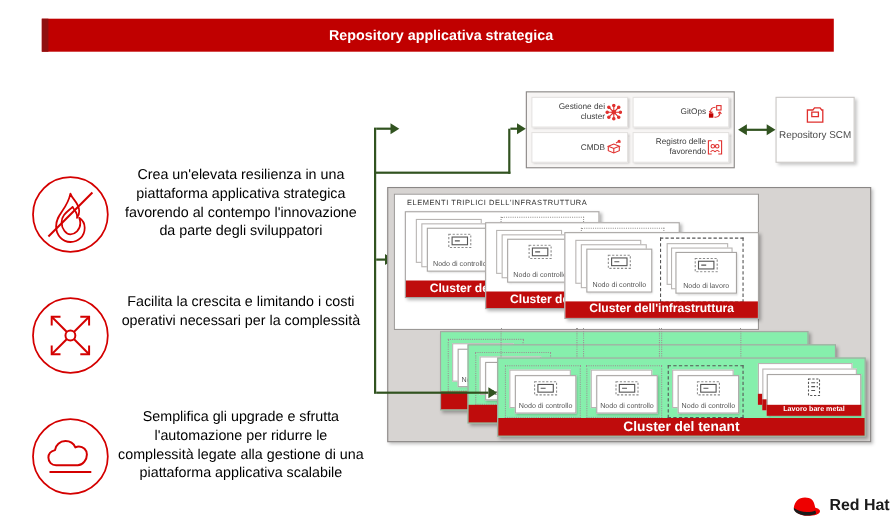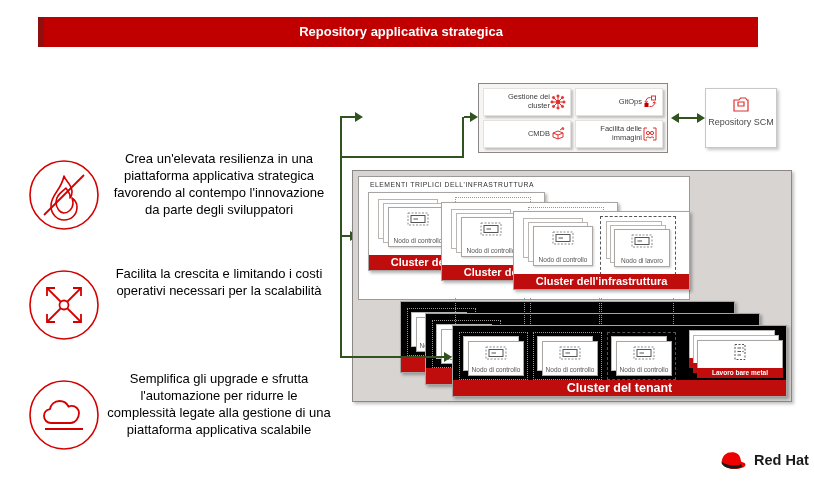--- a/index.html
+++ b/index.html
@@ -29,21 +29,21 @@
   .ah-r{border-left:8px solid #315320;border-top:5px solid transparent;border-bottom:5px solid transparent;}
   .ah-l{border-right:8px solid #315320;border-top:5px solid transparent;border-bottom:5px solid transparent;}
 
   
   #gray-panel{left:352px;top:170px;width:438px;height:230px;background:#d7d4d2;border:1px solid #8a8786;box-shadow:2px 2px 3px rgba(0,0,0,.25);}
   #infra-panel{left:358px;top:176px;width:330px;height:122px;background:#fff;border:1px solid #9b9896;}
   #infra-heading{left:370px;top:181px;font-size:6.8px;letter-spacing:.5px;color:#2e2e2e;}
 
   
   .cluster-box{position:absolute;width:175px;height:77px;background:#fff;border:1px solid #a7a4a2;box-shadow:2px 2px 3px rgba(0,0,0,.3);}
-  .tenant-box{position:absolute;width:333px;height:70px;background:#000000;border:1px solid #a7a4a2;box-shadow:2px 2px 3px rgba(0,0,0,.3);}
+  .tenant-box{position:absolute;width:333px;height:70px;background:#86efac;border:1px solid #a7a4a2;box-shadow:2px 2px 3px rgba(0,0,0,.3);}
   .cluster-banner{position:absolute;left:0;right:0;bottom:0;background:#bf0c0c;color:#fff;font-weight:bold;text-align:center;white-space:nowrap;overflow:hidden;}
   .cluster-box .cluster-banner{height:15px;line-height:15px;font-size:11px;}
   .tenant-box .cluster-banner{height:16px;line-height:16px;font-size:12.5px;}
 
   
   .ghost{position:absolute;background:#fff;border:1px solid #b8b5b3;}
   .ncard{position:absolute;background:#fff;border:1px solid #a8a5a3;box-shadow:1px 1px 2px rgba(0,0,0,.2);text-align:center;}
   .ncard .nlabel{position:absolute;left:0;right:0;bottom:2px;font-size:6.5px;color:#555;}
   .chip{margin-top:4px;}
   .dashed-rect{position:absolute;border:1px dotted #9a9795;}
@@ -84,21 +84,21 @@
         <polyline points="20,28 20,20 28,20"></polyline>
       <line x1="37" y1="37" x2="54" y2="20"></line>
         <polyline points="46,20 54,20 54,28"></polyline>
       <line x1="37" y1="37" x2="20" y2="54"></line>
         <polyline points="20,46 20,54 28,54"></polyline>
       <line x1="37" y1="37" x2="54" y2="54"></line>
         <polyline points="54,46 54,54 46,54"></polyline>
       <circle cx="37" cy="37" r="4.5" fill="#fff"></circle>
     </g>
   </svg>
-  <div class="abs benefit-text" style="left:108px;top:265px;width:222px;">Facilita la crescita e limitando i costi operativi necessari per la scalabilità</div>
+  <div class="abs benefit-text" style="left:108px;top:265px;width:222px;">Facilita la crescita e limitando i costi operativi necessari per la complessità</div>
 
   <svg class="abs benefit-icon" style="left:27px;top:378px;" viewBox="0 0 74 74">
     <circle cx="37" cy="37" r="34" fill="none" stroke="#d40000" stroke-width="1.6"></circle>
     <path d="M24 45 c-4 0 -7 -3 -7 -7 0 -3.5 2.5 -6 6 -6.8 0.5 -4.5 4.5 -8.2 9.5 -8.2 4 0 7.5 2.3 9 5.7 1 -0.5 2 -0.8 3.2 -0.8 4 0 7.3 3.2 7.3 7.2 0 4.5 -3.3 9.9 -8.3 9.9 z" fill="none" stroke="#d40000" stroke-width="1.8" stroke-linejoin="round"></path>
     <line x1="18" y1="51" x2="56" y2="51" stroke="#d40000" stroke-width="1.8"></line>
   </svg>
   <div class="abs benefit-text" style="left:105px;top:370px;width:228px;">Semplifica gli upgrade e sfrutta l'automazione per ridurre le complessità legate alla gestione di una piattaforma applicativa scalabile</div>
 
 
   <div id="tools-group" class="abs">
@@ -137,21 +137,21 @@
       <span class="tool-label">CMDB</span>
       <svg width="16" height="16" viewBox="0 0 16 16">
         <path d="M3 7 l5 -2 5 2 -5 2 z" fill="none" stroke="#e0302e"></path>
         <path d="M3 7 v4 l5 2 5 -2 v-4" fill="none" stroke="#e0302e"></path>
         <line x1="8" y1="9" x2="8" y2="13" stroke="#e0302e"></line>
         <path d="M10 4 l2.5 -1.5 M12.5 2.5 l1.5 1" fill="none" stroke="#e0302e"></path>
         <circle cx="12.8" cy="2.4" r="0.9" fill="none" stroke="#e0302e"></circle>
       </svg>
     </div>
     <div class="tool-card">
-      <span class="tool-label">Facilita delle immagini</span>
+      <span class="tool-label">Registro delle favorendo</span>
       <svg width="16" height="16" viewBox="0 0 16 16">
         <path d="M5 2 h-3 v12 h3 M11 2 h3 v12 h-3" fill="none" stroke="#e0302e"></path>
         <circle cx="6" cy="7" r="1.6" fill="none" stroke="#e0302e"></circle>
         <circle cx="10" cy="7" r="1.6" fill="none" stroke="#e0302e"></circle>
         <path d="M4 12 q2 -2.5 4 0 M8 12 q2 -2.5 4 0" fill="none" stroke="#e0302e"></path>
       </svg>
     </div>
   </div>
 
   <div id="repo-box" class="abs wbox">

